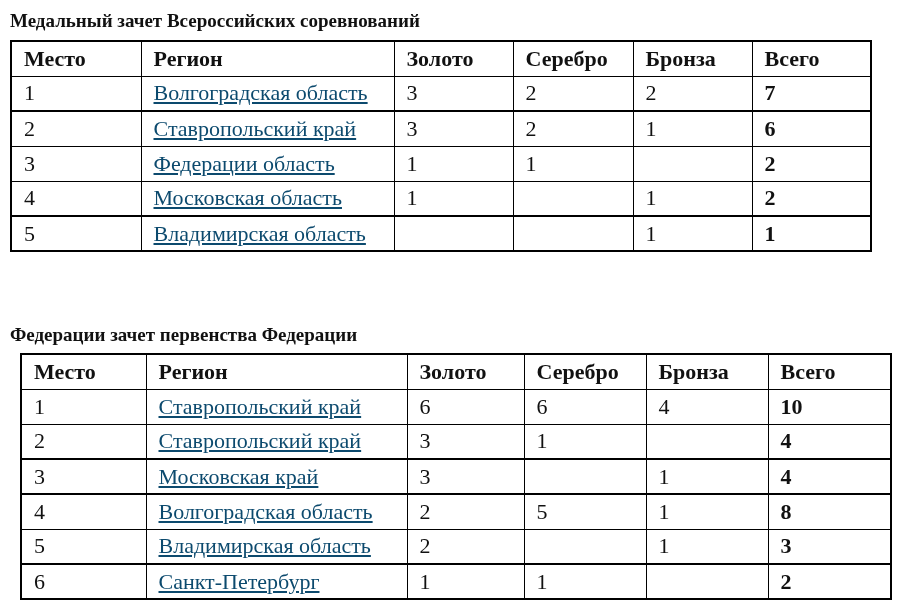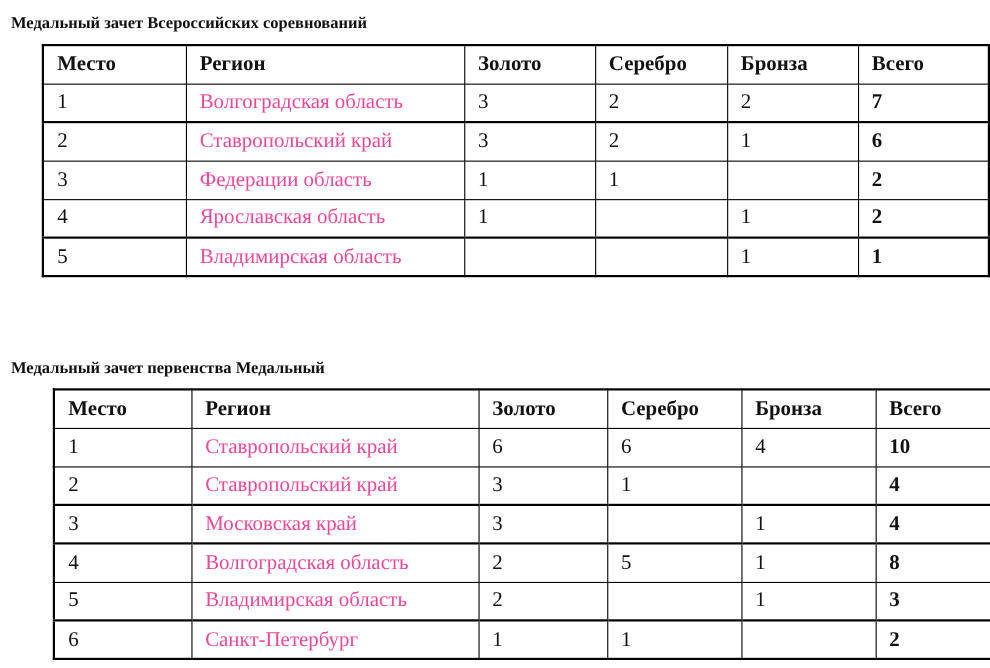--- a/index.html
+++ b/index.html
@@ -4,44 +4,43 @@
 <style>
   html, body { margin: 0; padding: 0; background: #ffffff; }
   body {
     width: 900px; height: 607px; position: relative; overflow: hidden;
     font-family: "Liberation Serif", "DejaVu Serif", serif;
     color: #111;
   }
   .caption {
     position: absolute;
     font-weight: bold;
-    font-size: 15px;
+    font-size: 19px;
     line-height: 22px;
     white-space: nowrap;
   }
   table.medal {
     position: absolute;
     border-collapse: collapse;
     border: 2px solid #000;
-    font-size: 19px;
+    font-size: 22px;
     table-layout: fixed;
-    margin-left: 28px;
   }
   table.medal td, table.medal th {
     border: 1px solid #000;
     padding: 0 0 0 12px;
     text-align: left;
     vertical-align: middle;
     white-space: nowrap;
     overflow: hidden;
   }
   table.medal th { font-weight: bold; }
   table.medal tr.thick-top td { border-top: 2px solid #000; }
   table.medal td.total { font-weight: bold; }
-  table.medal td.region { color: #ec4899; }
+  table.medal td.region { color: #0c4a6e; text-decoration: underline; }
 
   #t1 { left: 10px; top: 40px; width: 860px; }
   #t1 tr { height: 35px; }
   #t2 { left: 20px; top: 353px; width: 870px; }
   #t2 tr { height: 35px; }
 </style>
 </head>
 <body>
 
 <div class="caption" style="left:10px; top:10px;">Медальный зачет Всероссийских соревнований</div>
@@ -83,38 +82,38 @@
   <tr>
     <td>3</td>
     <td class="region">Федерации область</td>
     <td>1</td>
     <td>1</td>
     <td></td>
     <td class="total">2</td>
   </tr>
   <tr>
     <td>4</td>
-    <td class="region">Ярославская область</td>
+    <td class="region">Московская область</td>
     <td>1</td>
     <td></td>
     <td>1</td>
     <td class="total">2</td>
   </tr>
   <tr class="thick-top">
     <td>5</td>
     <td class="region">Владимирская область</td>
     <td></td>
     <td></td>
     <td>1</td>
     <td class="total">1</td>
   </tr>
 </tbody>
   </table>
 
-<div class="caption" style="left:10px; top:324px;">Медальный зачет первенства Медальный</div>
+<div class="caption" style="left:10px; top:324px;">Федерации зачет первенства Федерации</div>
 
 <table class="medal" id="t2">
   <colgroup>
     <col style="width:125px">
       <col style="width:261px">
       <col style="width:117px">
       <col style="width:122px">
       <col style="width:122px">
       <col style="width:123px">
   </colgroup>

